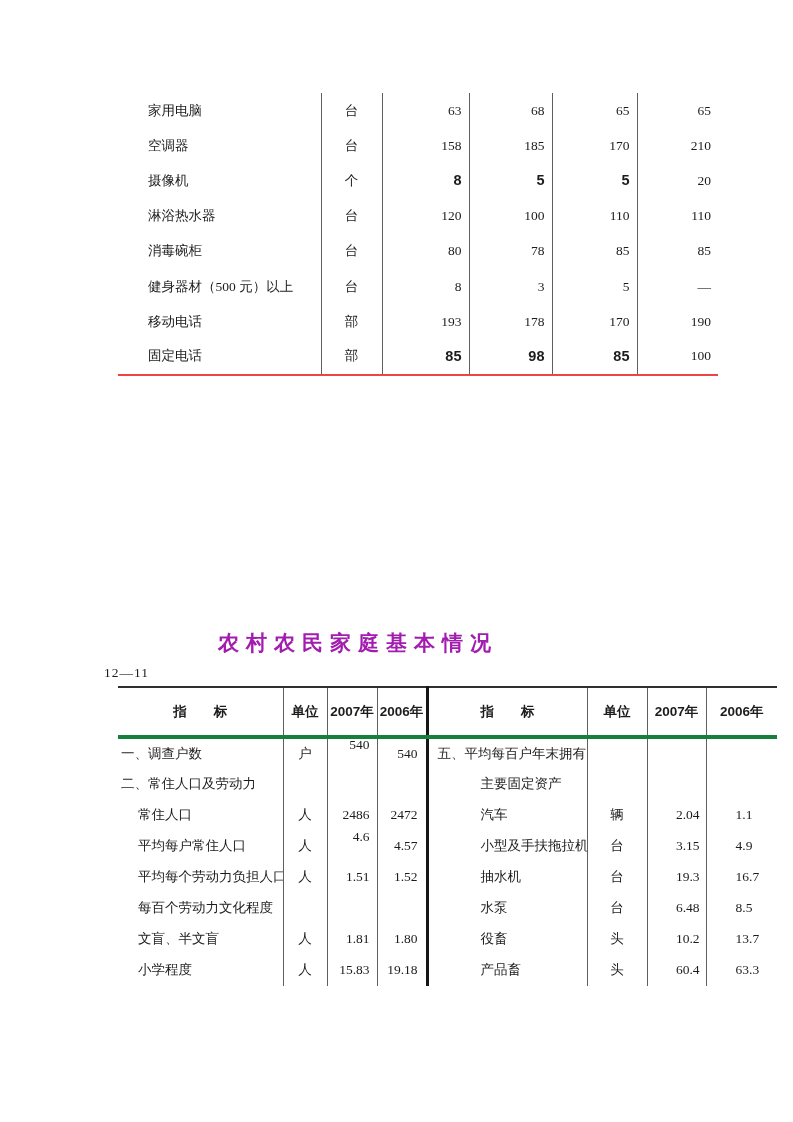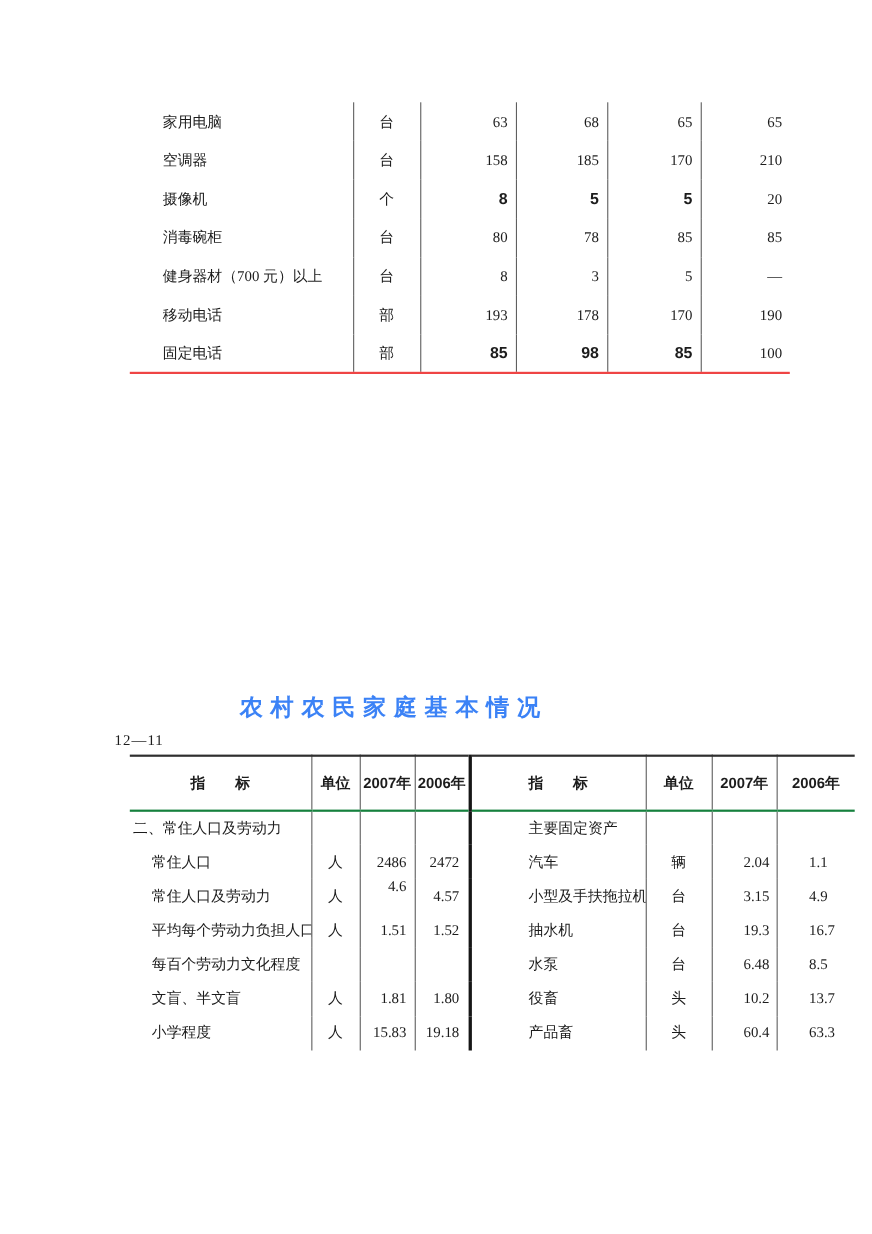--- a/index.html
+++ b/index.html
@@ -14,30 +14,30 @@
   .t1 td{padding:0;font-size:13.5px;vertical-align:middle;overflow:hidden;white-space:nowrap;}
   .t1 td.lbl{padding-left:30px;}
   .t1 td.unit{text-align:center;border-left:1px solid #5f5f5f;border-right:1px solid #5f5f5f;}
   .t1 td.val{text-align:right;padding-right:7px;}
   .t1 td.val.sep{border-left:1px solid #5f5f5f;}
   .boldnum{font-family:"Liberation Sans","DejaVu Sans",sans-serif;font-weight:bold;font-size:14.5px;}
   
   .title{
     position:absolute;left:118px;top:629px;width:480px;text-align:center;
     font-family:"Liberation Sans","DejaVu Sans",sans-serif;
-    font-weight:bold;font-size:21px;letter-spacing:7px;color:#3b82f6;white-space:nowrap;
+    font-weight:bold;font-size:21px;letter-spacing:7px;color:#a21caf;white-space:nowrap;
   }
   .tabno{position:absolute;left:104px;top:665px;font-size:13.5px;letter-spacing:1px;}
   
   .t2{position:absolute;left:118px;top:686px;}
   .t2 table{border-collapse:collapse;table-layout:fixed;width:659px;border-top:2px solid #2f2f2f;}
   .t2 th{
     font-family:"Liberation Sans","DejaVu Sans",sans-serif;font-weight:bold;
     font-size:13.5px;text-align:center;vertical-align:middle;padding:0;
-    border-bottom:2px solid #15803d;white-space:nowrap;
+    border-bottom:4px solid #15803d;white-space:nowrap;
   }
   .t2 tr.hdr{height:50px;}
   .t2 tr.body{height:31.1px;}
   .t2 td{padding:0;font-size:13.5px;vertical-align:middle;overflow:hidden;white-space:nowrap;}
   .t2 .c-sep{border-right:1px solid #5f5f5f;}
   .t2 .c-mid{border-right:3px solid #161616;}
   .t2 td.lblL{padding-left:3px;}
   .t2 td.lblL.ind{padding-left:20px;}
   .t2 td.lblR{padding-left:9px;}
   .t2 td.lblR.ind{padding-left:52px;}
@@ -80,29 +80,37 @@
         </tr>
         <tr>
           <td class="lbl">摄像机</td>
           <td class="unit">个</td>
           <td class="val"><span class="boldnum">8</span></td>
           <td class="val sep"><span class="boldnum">5</span></td>
           <td class="val sep"><span class="boldnum">5</span></td>
           <td class="val sep"><span>20</span></td>
         </tr>
         <tr>
+          <td class="lbl">淋浴热水器</td>
+          <td class="unit">台</td>
+          <td class="val"><span>120</span></td>
+          <td class="val sep"><span>100</span></td>
+          <td class="val sep"><span>110</span></td>
+          <td class="val sep"><span>110</span></td>
+        </tr>
+        <tr>
           <td class="lbl">消毒碗柜</td>
           <td class="unit">台</td>
           <td class="val"><span>80</span></td>
           <td class="val sep"><span>78</span></td>
           <td class="val sep"><span>85</span></td>
           <td class="val sep"><span>85</span></td>
         </tr>
         <tr>
-          <td class="lbl">健身器材（700 元）以上</td>
+          <td class="lbl">健身器材（500 元）以上</td>
           <td class="unit">台</td>
           <td class="val"><span>8</span></td>
           <td class="val sep"><span>3</span></td>
           <td class="val sep"><span>5</span></td>
           <td class="val sep"><span>—</span></td>
         </tr>
         <tr>
           <td class="lbl">移动电话</td>
           <td class="unit">部</td>
           <td class="val"><span>193</span></td>
@@ -144,41 +152,51 @@
         <th class="c-sep">2007年</th>
         <th class="c-mid">2006年</th>
         <th class="c-sep">指　　标</th>
         <th class="c-sep">单位</th>
         <th class="c-sep">2007年</th>
         <th>2006年</th>
       </tr>
     </thead>
     <tbody id="t2-body">
         <tr class="body">
+          <td class="lblL c-sep">一、调查户数</td>
+          <td class="unit c-sep">户</td>
+          <td class="valL c-sep"><span class="raised">540</span></td>
+          <td class="valL2 c-mid"><span>540</span></td>
+          <td class="lblR c-sep">五、平均每百户年末拥有</td>
+          <td class="unit c-sep"></td>
+          <td class="valR c-sep"><span></span></td>
+          <td class="valR2"><span></span></td>
+        </tr>
+        <tr class="body">
           <td class="lblL c-sep">二、常住人口及劳动力</td>
           <td class="unit c-sep"></td>
           <td class="valL c-sep"><span></span></td>
           <td class="valL2 c-mid"><span></span></td>
           <td class="lblR c-sep ind">主要固定资产</td>
           <td class="unit c-sep"></td>
           <td class="valR c-sep"><span></span></td>
           <td class="valR2"><span></span></td>
         </tr>
         <tr class="body">
           <td class="lblL c-sep ind">常住人口</td>
           <td class="unit c-sep">人</td>
           <td class="valL c-sep"><span>2486</span></td>
           <td class="valL2 c-mid"><span>2472</span></td>
           <td class="lblR c-sep ind">汽车</td>
           <td class="unit c-sep">辆</td>
           <td class="valR c-sep"><span>2.04</span></td>
           <td class="valR2"><span>1.1</span></td>
         </tr>
         <tr class="body">
-          <td class="lblL c-sep ind">常住人口及劳动力</td>
+          <td class="lblL c-sep ind">平均每户常住人口</td>
           <td class="unit c-sep">人</td>
           <td class="valL c-sep"><span class="raised">4.6</span></td>
           <td class="valL2 c-mid"><span>4.57</span></td>
           <td class="lblR c-sep ind">小型及手扶拖拉机</td>
           <td class="unit c-sep">台</td>
           <td class="valR c-sep"><span>3.15</span></td>
           <td class="valR2"><span>4.9</span></td>
         </tr>
         <tr class="body">
           <td class="lblL c-sep ind">平均每个劳动力负担人口</td>

